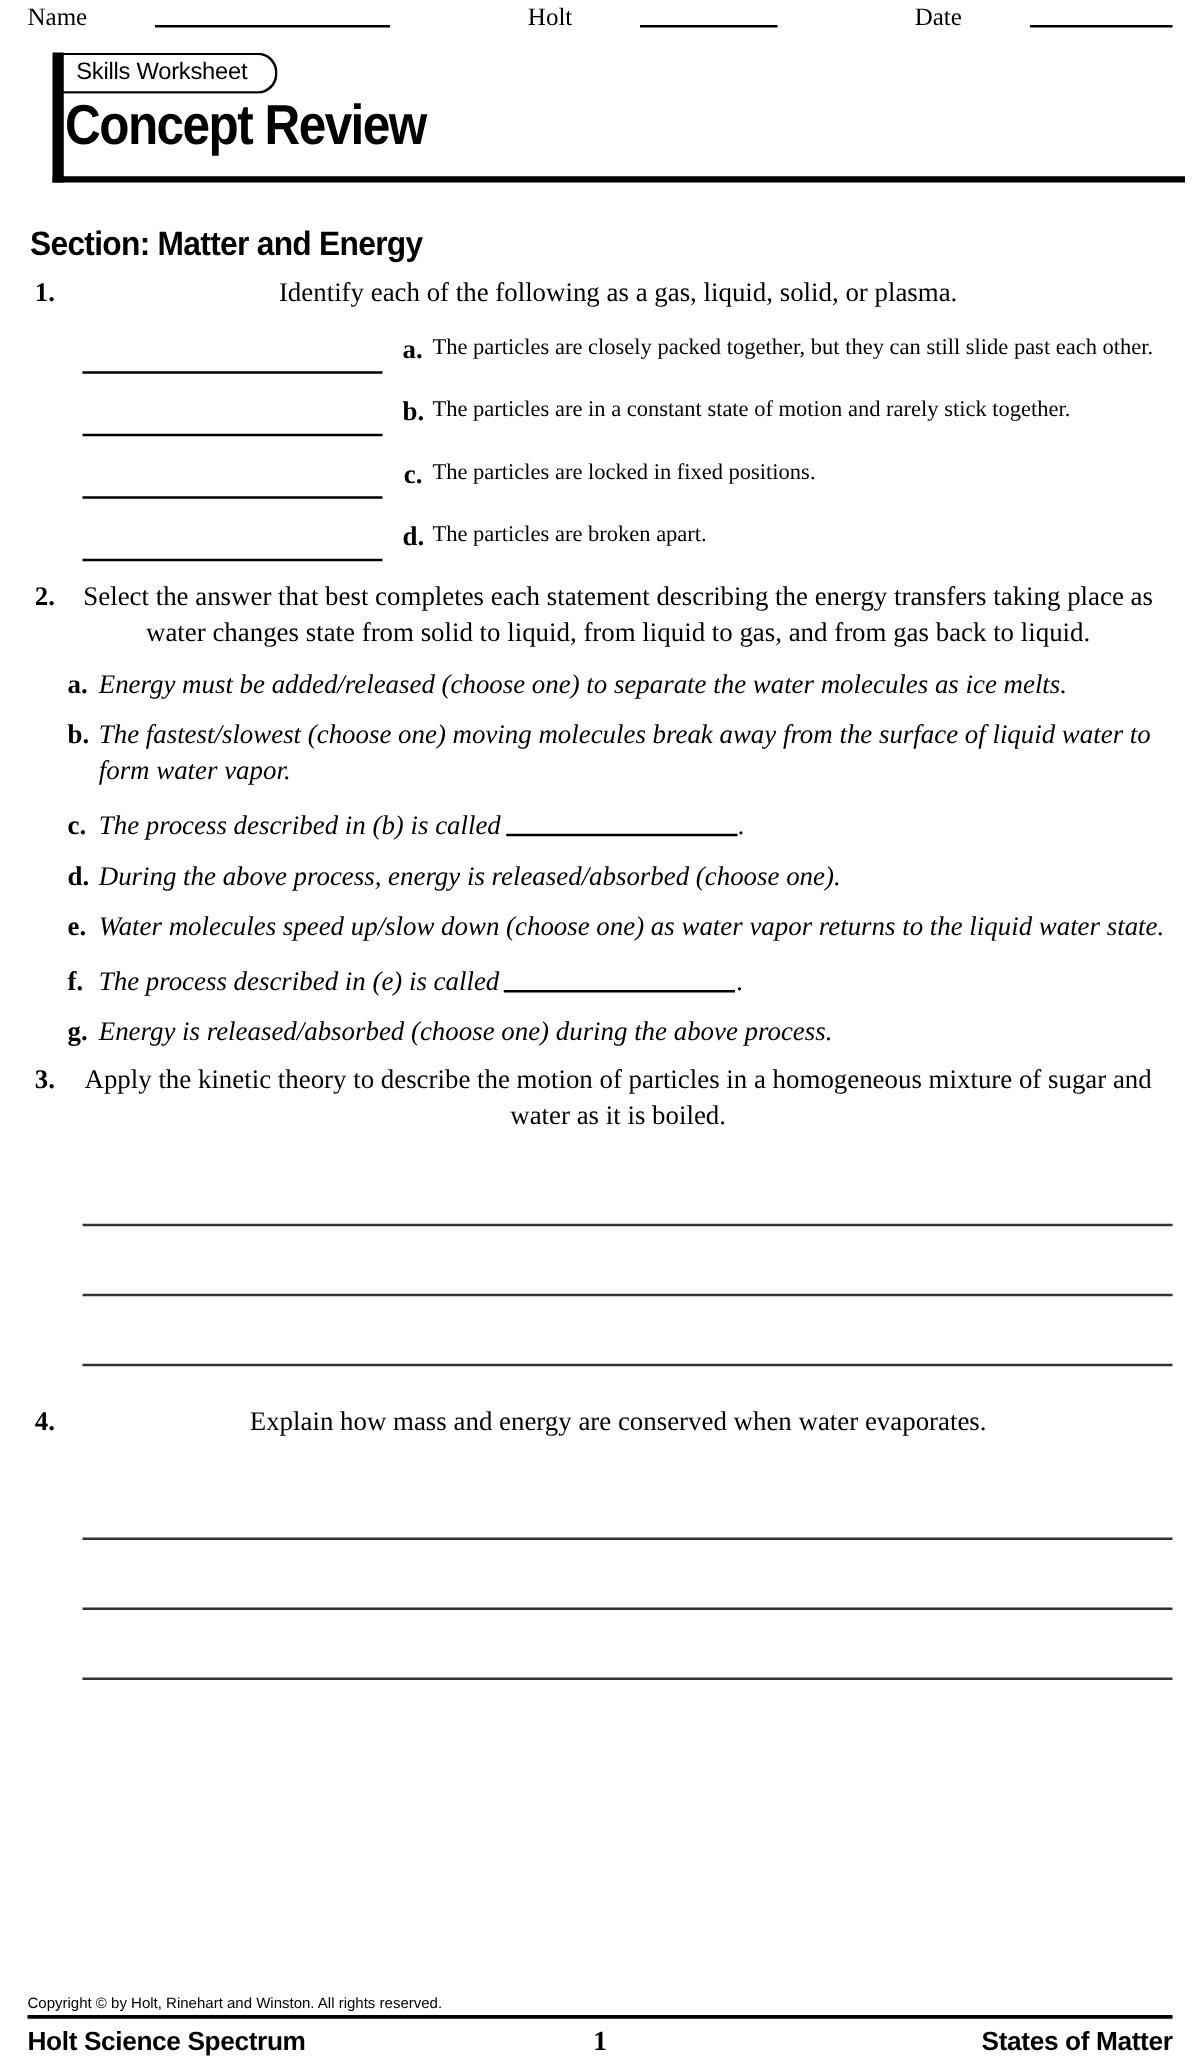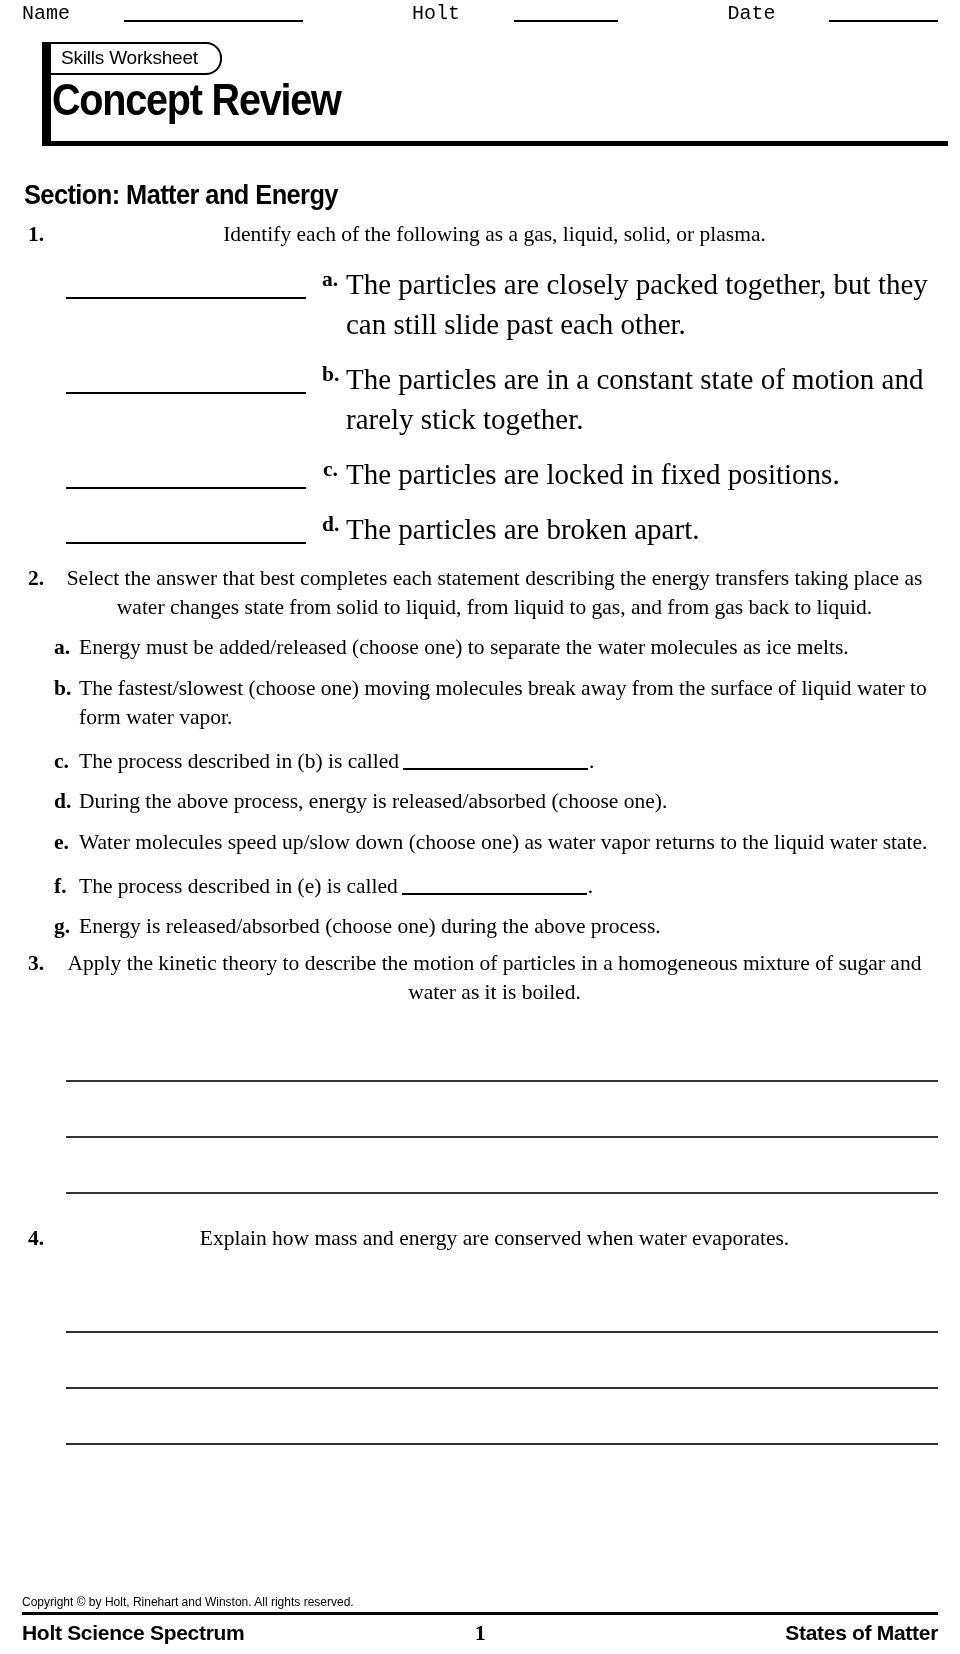--- a/index.html
+++ b/index.html
@@ -22,21 +22,21 @@
     height: 1654px;
     box-sizing: border-box;
     padding: 0 22px 0 22px;
   }
 
   
   .idrow {
     display: flex;
     align-items: flex-end;
     padding-top: 4px;
-    font-family: Liberation Mono, monospace;
+    font-family: Liberation Serif, serif;
     font-size: 20px;
     line-height: 1;
     white-space: nowrap;
     gap: 48px;
   }
   .idrow .lbl { padding-bottom: 2px; }
   .idrow .rule {
     border-bottom: 2px solid #000;
     margin: 0 0 4px 6px;
     height: 0;
@@ -147,40 +147,40 @@
     font-size: 21.5px;
     width: 24px;
     flex: 0 0 24px;
     text-align: right;
     padding-right: 8px;
     box-sizing: border-box;
     line-height: 1.36;
   }
   .blank-item .stmt {
     flex: 1 1 auto;
-    font-size: 29px;
+    font-size: 18px;
     line-height: 1.36;
   }
 
   
   .sub {
     display: flex;
     margin-top: 11px;
     padding-left: 30px;
     font-size: 21.5px;
     line-height: 1.36;
   }
   .sub .ltr {
     font-weight: 700;
     width: 25px;
     flex: 0 0 25px;
     text-align: left;
     box-sizing: border-box;
   }
-  .sub .stmt { flex: 1 1 auto; }
+  .sub .stmt { flex: 1 1 auto; font-style: italic; }
 
   .inline-blank {
     display: inline-block;
     width: 185px;
     border-bottom: 2px solid #000;
     height: 17px;
     margin: 0 1px -2px 4px;
   }
 
   

